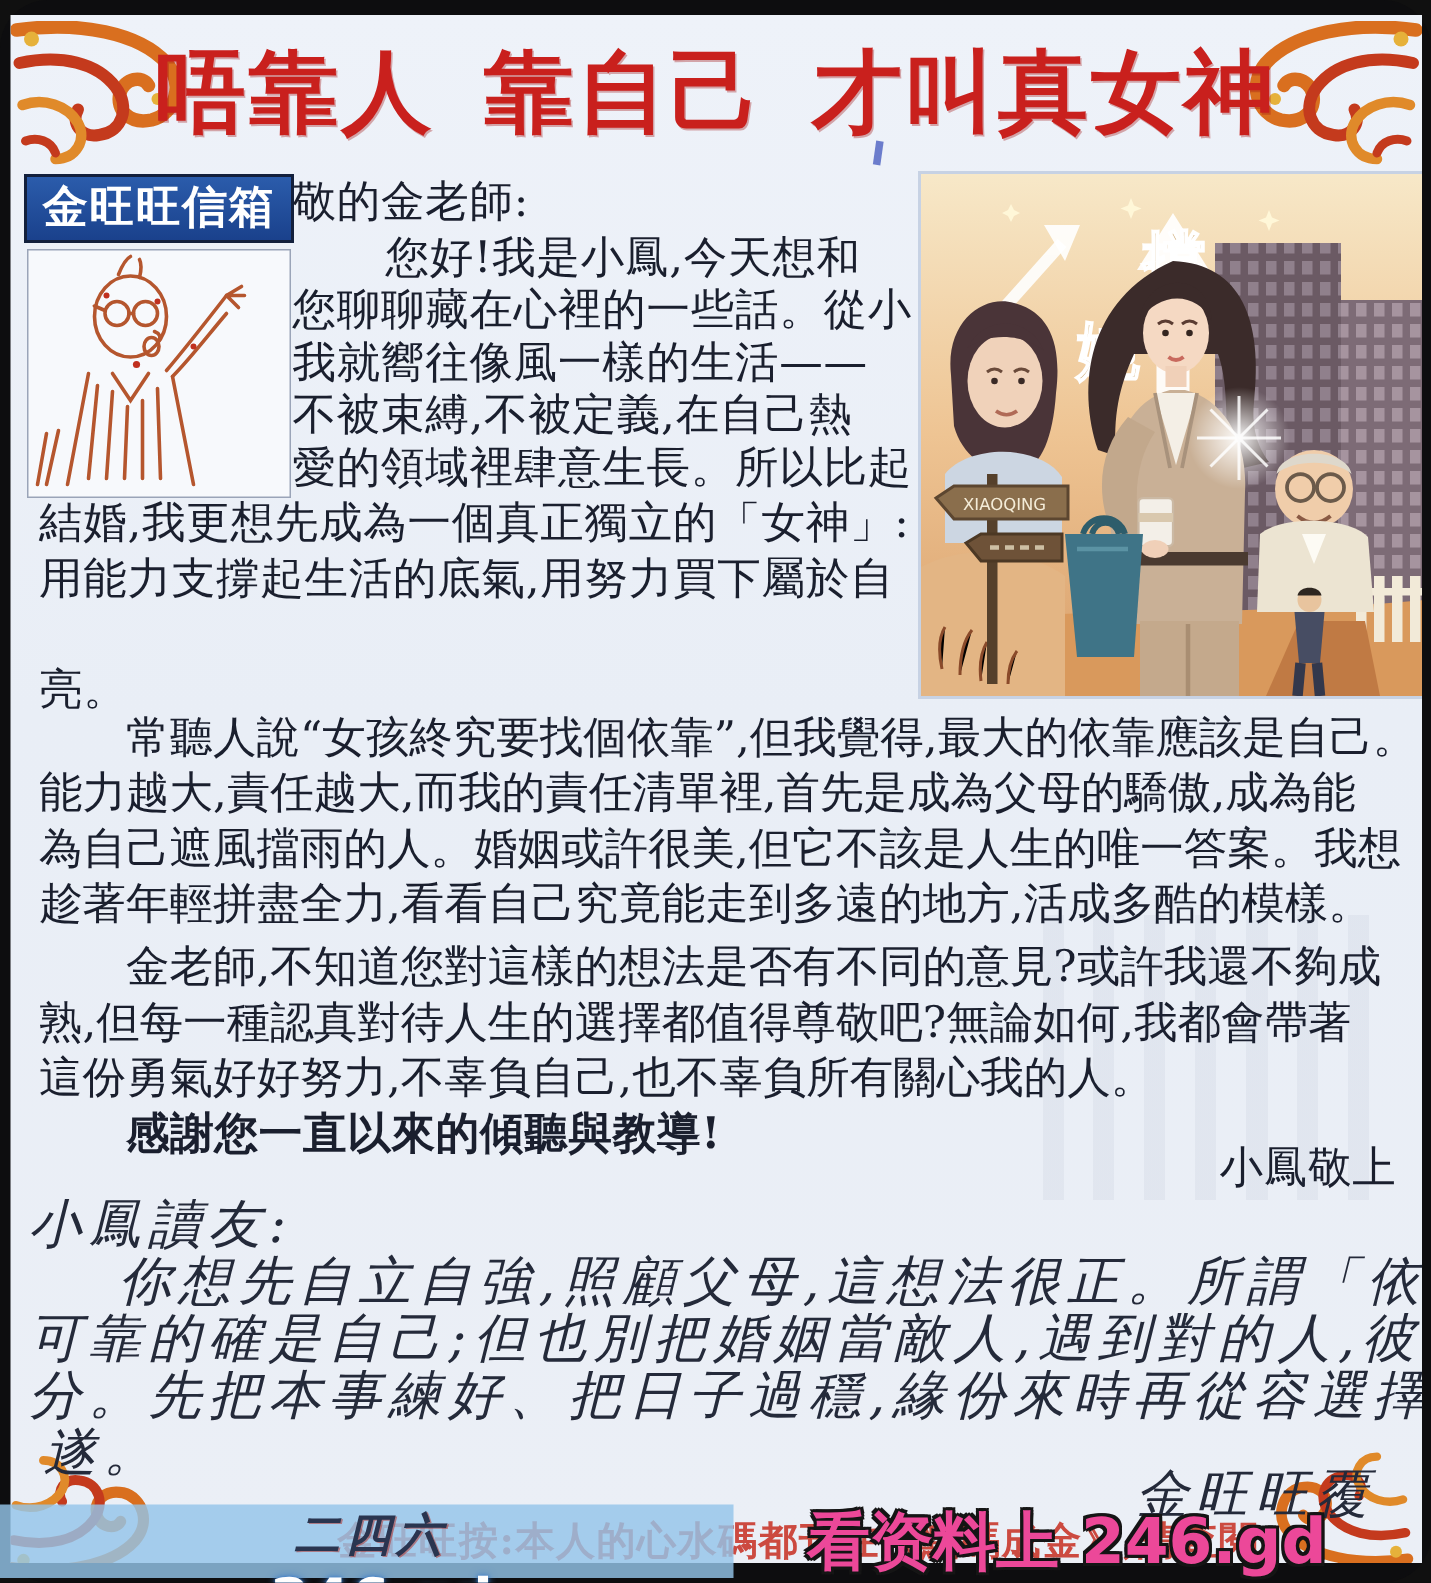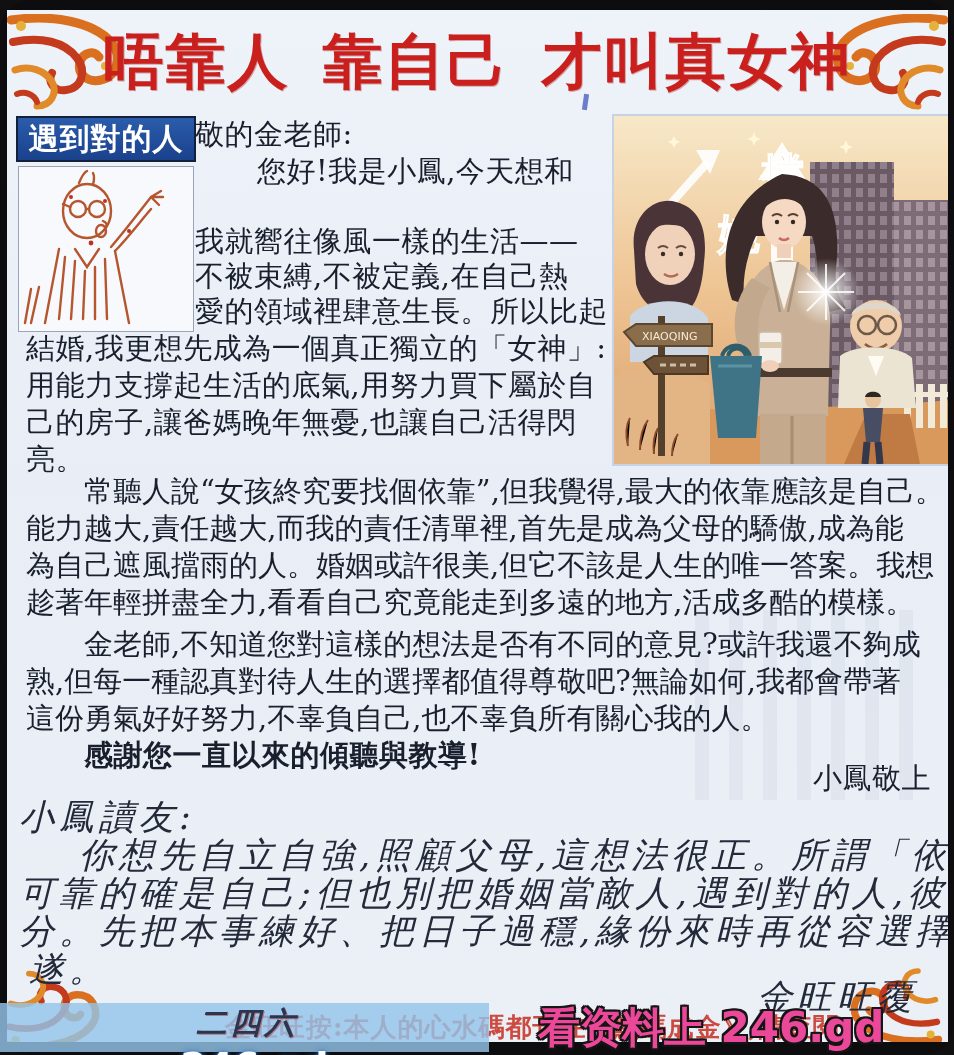--- a/index.html
+++ b/index.html
@@ -113,21 +113,21 @@
           <path d="M6,28 C34,22 58,28 70,44 C80,57 75,74 59,76 C47,78 40,68 45,59" stroke="#c43a1d" stroke-width="8"></path>
           <path d="M8,56 C22,51 38,56 45,68 C51,79 44,92 30,92" stroke="#e08a2a" stroke-width="7"></path>
           <circle cx="14" cy="12" r="5" fill="#e6b13a" stroke="none"></circle>
         </g>
       </svg>
     </div>
 
     <div class="title">唔靠人 靠自己 才叫真女神</div>
     <div class="tick"></div>
 
-    <div class="mb-head">遇到對的人</div>
+    <div class="mb-head">金旺旺信箱</div>
     <div class="mb-art">
       <svg width="174" height="164" viewBox="0 0 174 164">
         <g fill="none" stroke="#b5562e" stroke-width="2.4" stroke-linecap="round">
           <ellipse cx="68" cy="44" rx="24" ry="27"></ellipse>
           <path d="M60,16 q4,-10 8,-12"></path>
           <path d="M74,18 q2,-8 0,-12"></path>
           <circle cx="59" cy="42" r="8"></circle>
           <circle cx="78" cy="42" r="8"></circle>
           <path d="M67,42 h3"></path>
           <path d="M51,40 L44,37"></path>
@@ -262,27 +262,27 @@
           <circle cx="259" cy="284" r="8" fill="#e8c49e"></circle>
           <path d="M251,281 C252,274 266,274 267,281 Z" fill="#2e2620"></path>
           <path d="M249,292 L269,292 L266,326 L252,326 Z" fill="#474d63"></path>
           <path d="M253,326 L251,348 M264,326 L266,348" stroke="#33384c" stroke-width="7"></path>
         </g>
       </svg>
     </div>
 
     <div class="ln salut">敬的金老師:</div>
     <div class="ln" style="left:188px;top:143px;text-indent:62px;">您好!我是小鳳,今天想和</div>
+    <div class="ln" style="left:188px;top:178px;">您聊聊藏在心裡的一些話。從小</div>
     <div class="ln" style="left:188px;top:213px;">我就嚮往像風一樣的生活——</div>
     <div class="ln" style="left:188px;top:248px;">不被束縛,不被定義,在自己熱</div>
     <div class="ln" style="left:188px;top:283px;">愛的領域裡肆意生長。所以比起</div>
 
     <div class="ln" style="left:19px;top:320px;">結婚,我更想先成為一個真正獨立的「女神」:</div>
     <div class="ln" style="left:19px;top:357px;">用能力支撐起生活的底氣,用努力買下屬於自</div>
-    <div class="ln" style="left:19px;top:394px;">己的房子,讓爸媽晚年無憂,也讓自己活得閃</div>
     <div class="ln" style="left:19px;top:431px;">亮。</div>
 
     <div class="ln" style="left:19px;top:463px;text-indent:58px;letter-spacing:0;">常聽人說“女孩終究要找個依靠”,但我覺得,最大的依靠應該是自己。</div>
     <div class="ln" style="left:19px;top:500px;letter-spacing:0;">能力越大,責任越大,而我的責任清單裡,首先是成為父母的驕傲,成為能</div>
     <div class="ln" style="left:19px;top:537px;letter-spacing:0;">為自己遮風擋雨的人。婚姻或許很美,但它不該是人生的唯一答案。我想</div>
     <div class="ln" style="left:19px;top:574px;letter-spacing:0;">趁著年輕拼盡全力,看看自己究竟能走到多遠的地方,活成多酷的模樣。</div>
 
     <div class="ln" style="left:19px;top:616px;text-indent:58px;letter-spacing:0;">金老師,不知道您對這樣的想法是否有不同的意見?或許我還不夠成</div>
     <div class="ln" style="left:19px;top:653px;letter-spacing:0;">熟,但每一種認真對待人生的選擇都值得尊敬吧?無論如何,我都會帶著</div>
     <div class="ln" style="left:19px;top:690px;letter-spacing:0;">這份勇氣好好努力,不辜負自己,也不辜負所有關心我的人。</div>

